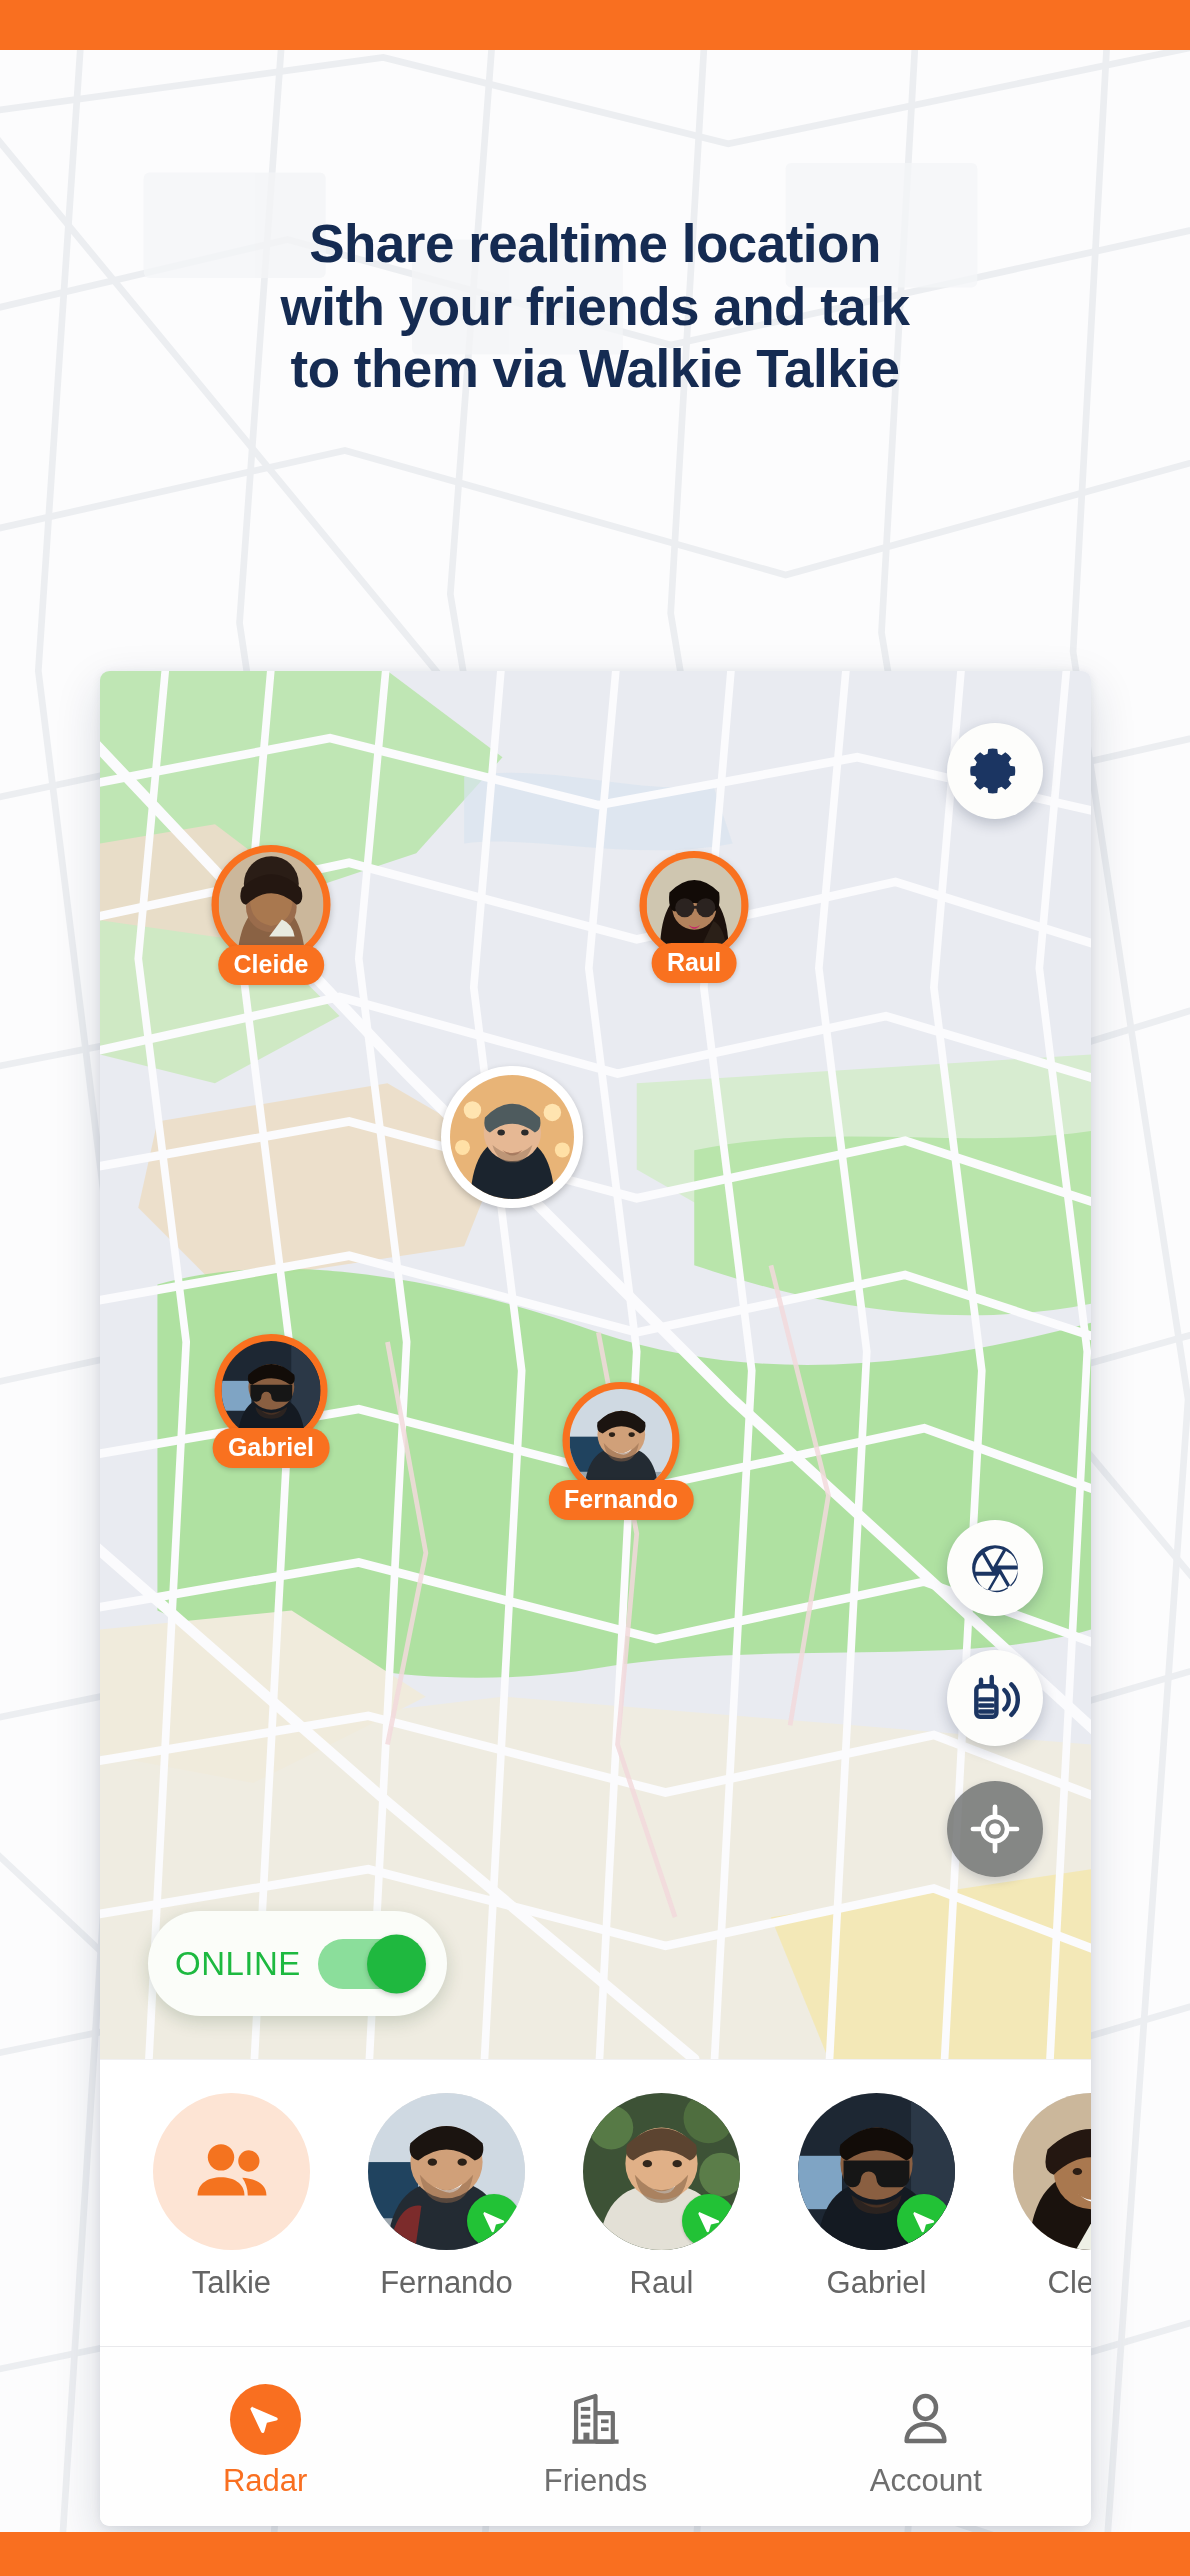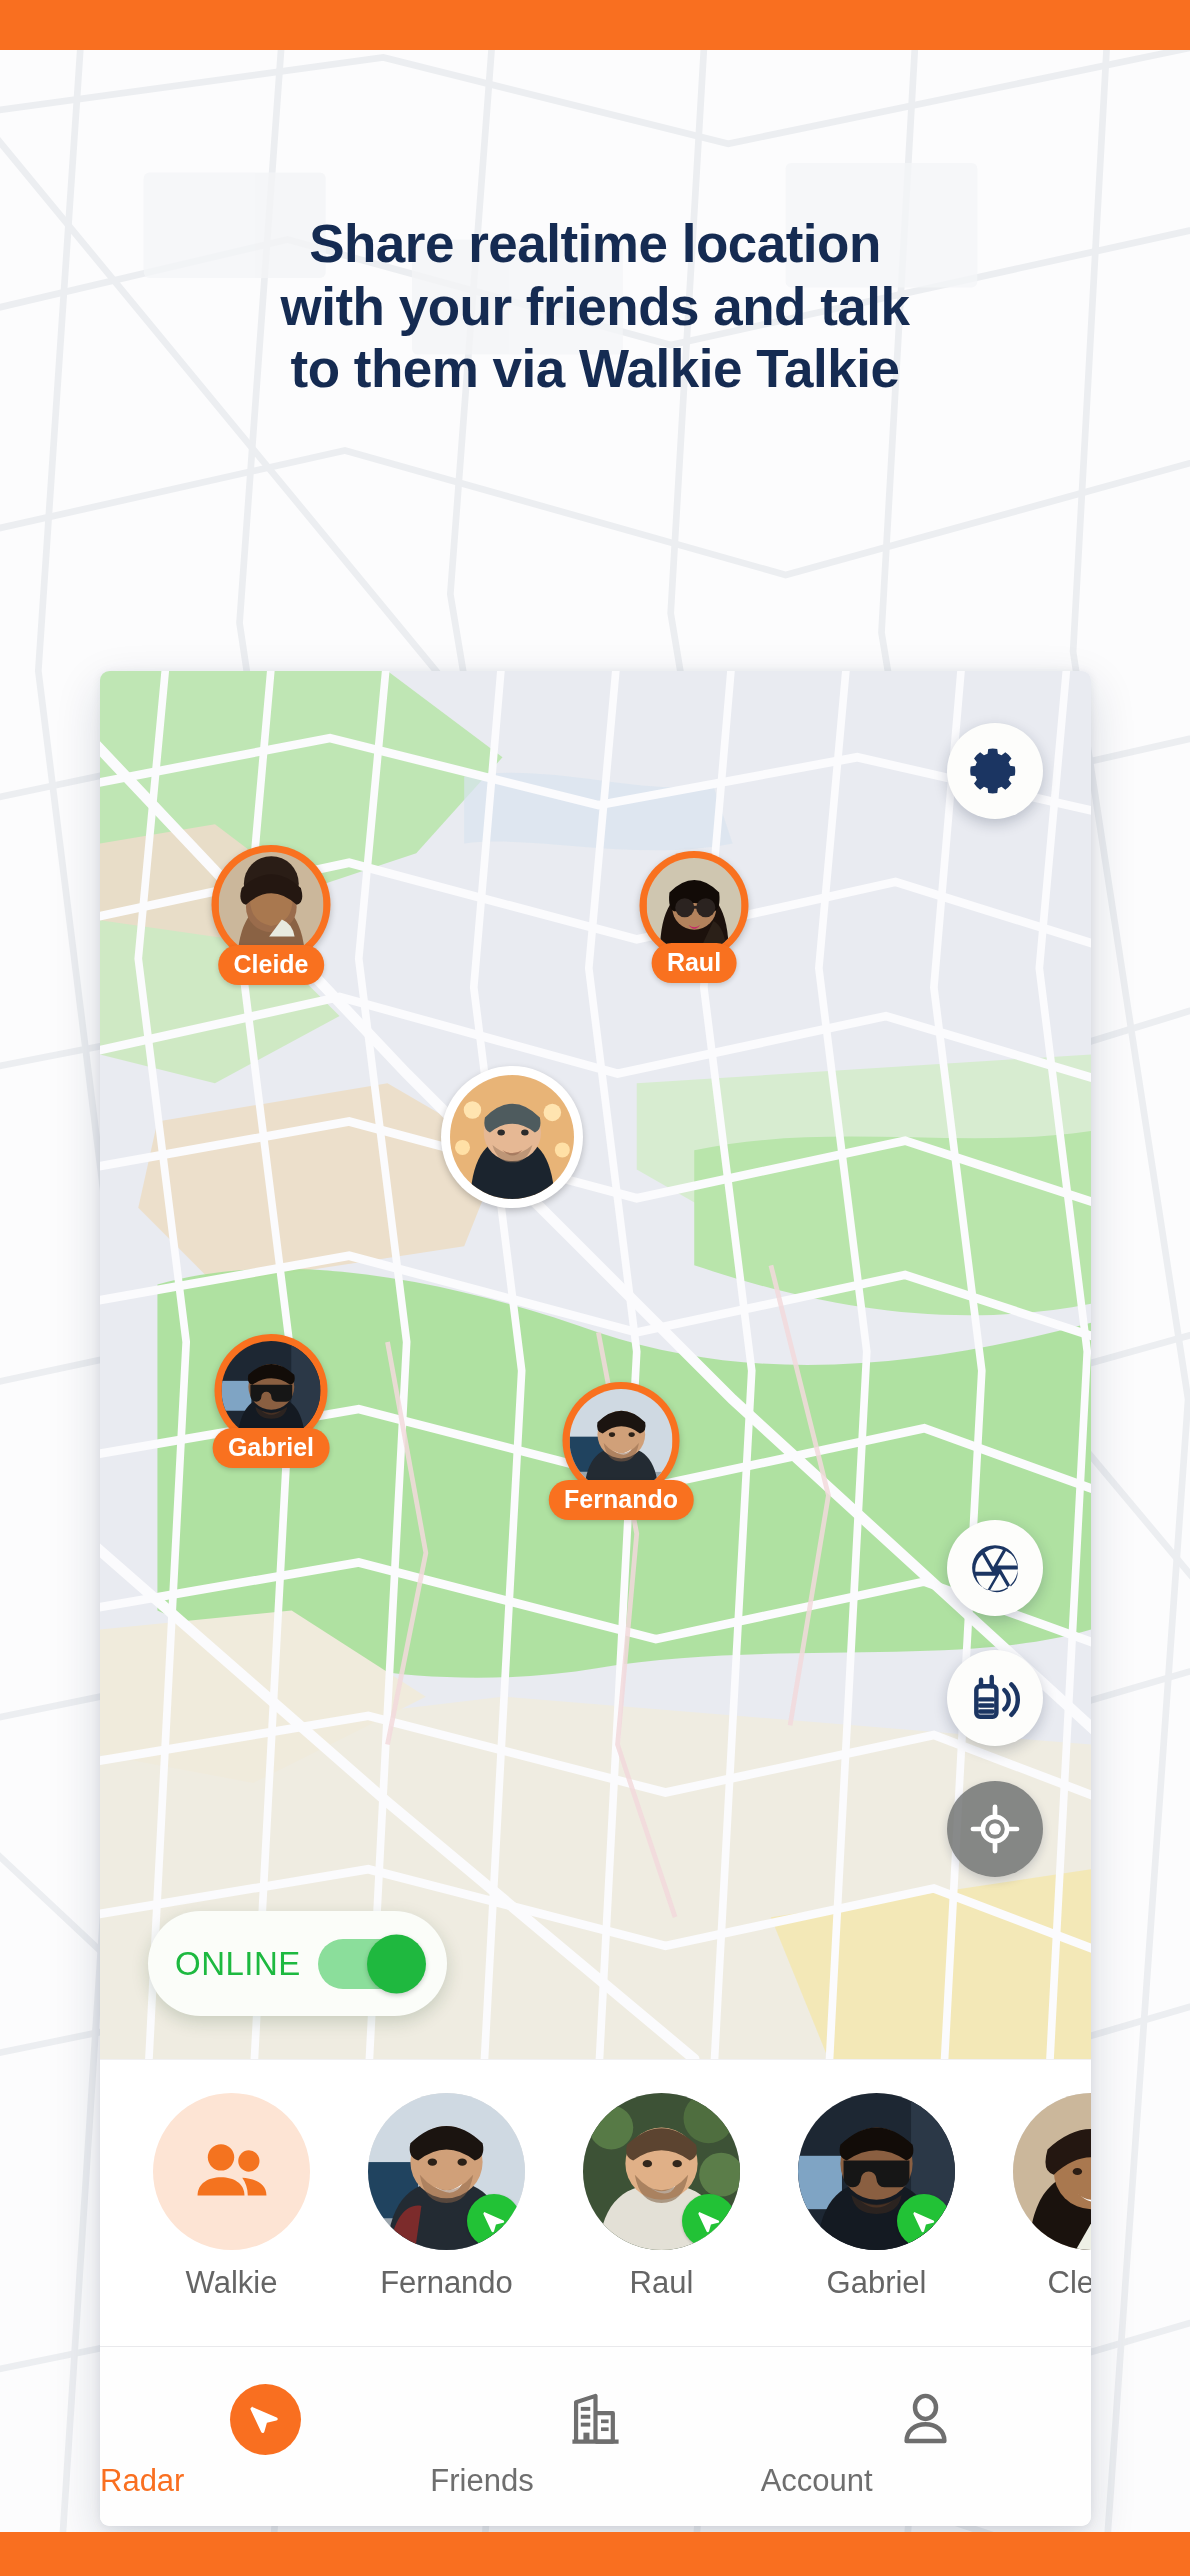--- a/index.html
+++ b/index.html
@@ -201,20 +201,21 @@
     left: 0; bottom: 0;
     width: 991px; height: 180px;
     background: #fefefe;
     border-top: 1px solid #e9e9ec;
     display: flex;
     align-items: center;
     padding-top: 9.6px;
   }
   .nav-item {
     flex: 1;
+    text-align: center;
   }
   .nav-item .nico { height: 71px; display:flex; align-items:center; justify-content:center; }
   .nav-item .nlbl {
     margin-top: 7.7px;
     font-size: 31px;
     color: #6E6E6E;
   }
   .nav-item.active .nlbl { color: #F96F20; }
 
   .radar-dot {
@@ -486,21 +487,21 @@
         <div class="av">
           <svg width="88" height="88" viewBox="0 0 24 24">
             <g fill="#F4731F">
               <circle cx="9" cy="8" r="3.6"></circle>
               <circle cx="16.6" cy="9" r="2.9"></circle>
               <path d="M2.6 18.4c0-3.3 2.9-5 6.4-5s6.4 1.7 6.4 5z"></path>
               <path d="M14.8 13.6c3 .2 6.6 1.2 6.6 4.8h-5.1c0-1.9-.6-3.5-1.5-4.8z"></path>
             </g>
           </svg>
         </div>
-        <div class="nm">Walkie</div>
+        <div class="nm">Talkie</div>
       </div>
 
       <div class="friend">
         <div class="av">
           <svg class="pic" viewBox="0 0 100 100">
               <rect width="100" height="100" fill="#cfd9e2"></rect>
               <rect x="0" y="44" width="32" height="36" fill="#20435f"></rect>
               <rect x="0" y="80" width="100" height="20" fill="#9aa4ac"></rect>
               <path d="M12 100 C14 66 30 56 50 56 C70 56 86 66 88 100Z" fill="#232b33"></path>
               <path d="M14 100 C16 78 26 70 34 72 L30 100Z" fill="#7c2b2b"></path>

